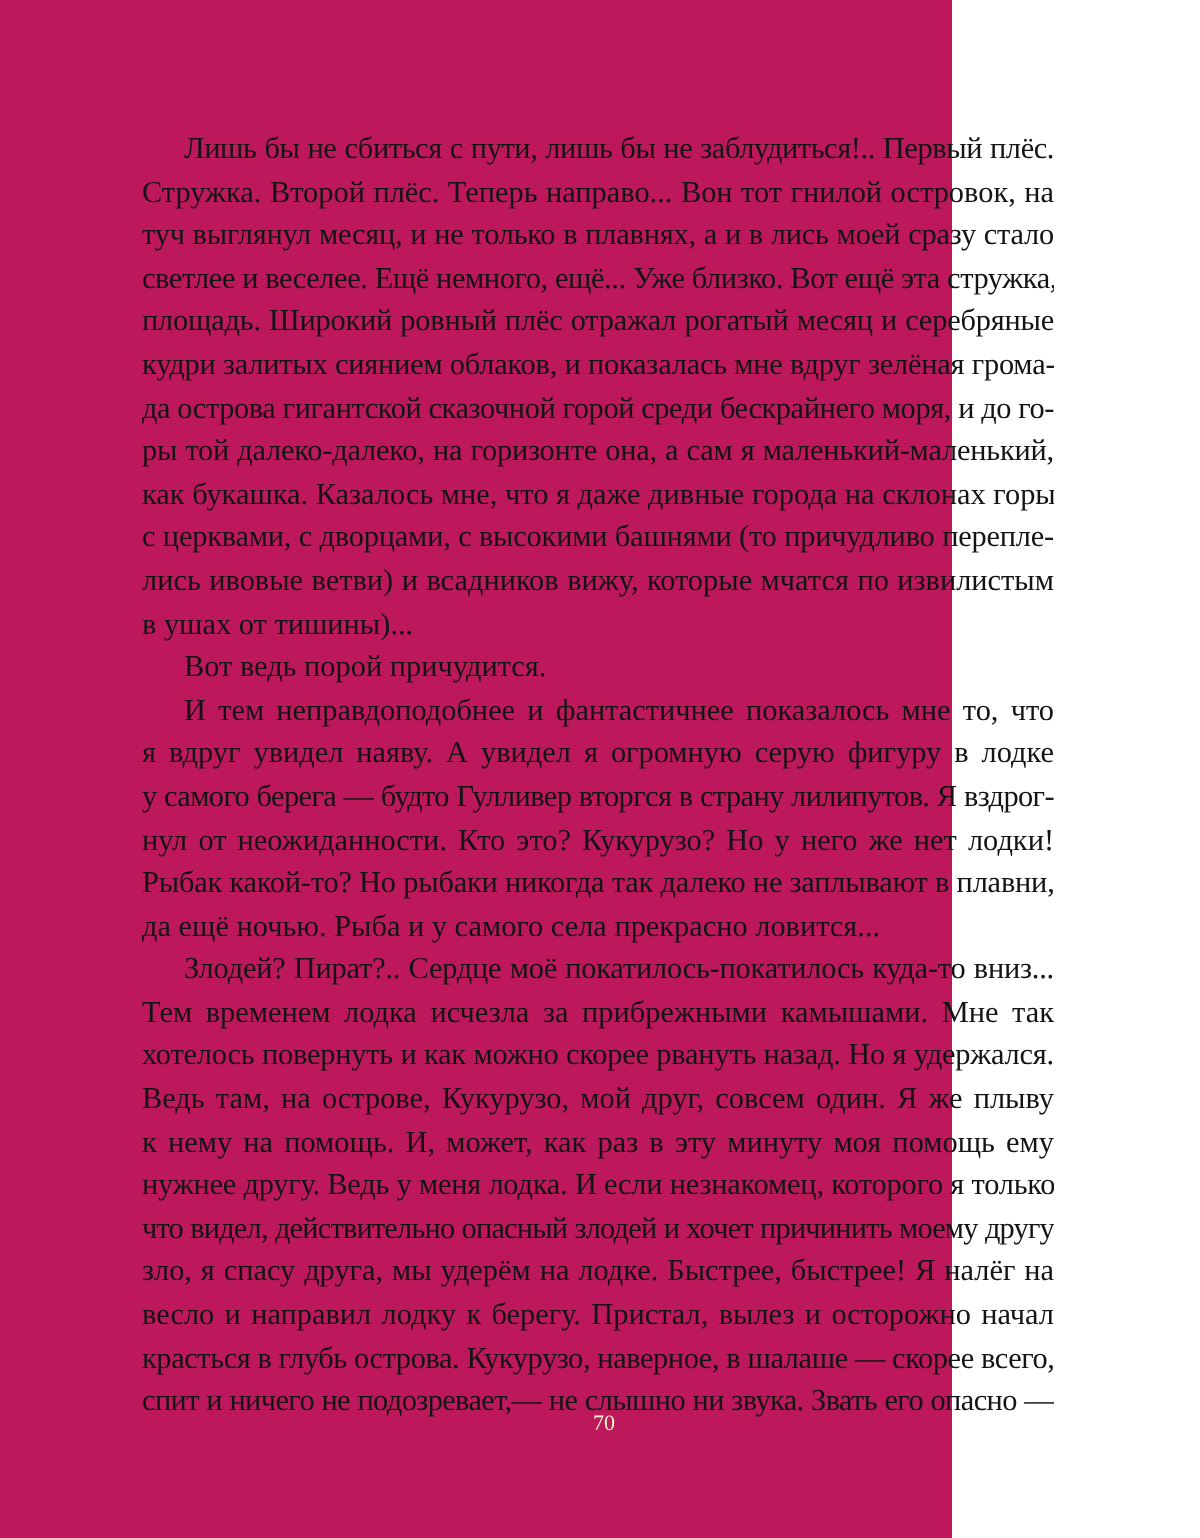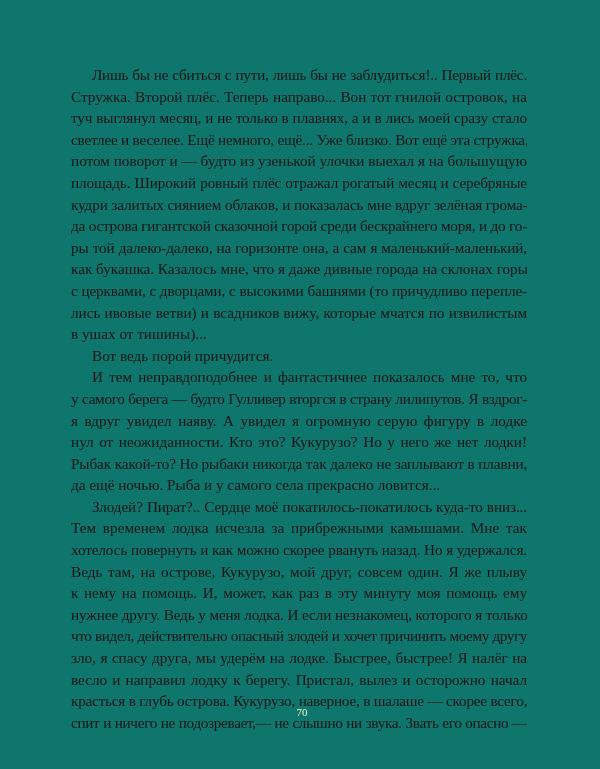--- a/index.html
+++ b/index.html
@@ -9,23 +9,23 @@
   }
   body {
     width: 600px;
     height: 769px;
     position: relative;
     overflow: hidden;
   }
   .page {
     position: absolute;
     left: 0; top: 0;
-    width: 600px;
+    width: 476px;
     height: 769px;
-    background: #0f766e;
+    background: #be185d;
   }
   .text-block {
     position: absolute;
     left: 71px;
     top: 64px;
     width: 456px;
     font-family: "Liberation Serif", "DejaVu Serif", serif;
     font-size: 15.2px;
     color: #141414;
     line-height: 21.6px;
@@ -53,33 +53,32 @@
 </style>
 </head>
 <body>
 
 <div class="page">
   <div class="text-block" id="text-block">
       <span class="line indent" style="letter-spacing: -0.2px;">Лишь бы не сбиться с пути, лишь бы не заблудиться!.. Первый плёс.</span>
       <span class="line">Стружка. Второй плёс. Теперь направо... Вон тот гнилой островок, на</span>
       <span class="line" style="letter-spacing: -0.1px;">туч выглянул месяц, и не только в плавнях, а и в лись моей сразу стало</span>
       <span class="line" style="letter-spacing: -0.2px;">светлее и веселее. Ещё немного, ещё... Уже близко. Вот ещё эта стружка,</span>
-      <span class="line">потом поворот и — будто из узенькой улочки выехал я на большущую</span>
       <span class="line" style="letter-spacing: -0.1px;">площадь. Широкий ровный плёс отражал рогатый месяц и серебряные</span>
       <span class="line" style="letter-spacing: -0.1px;">кудри залитых сиянием облаков, и показалась мне вдруг зелёная грома-</span>
       <span class="line" style="letter-spacing: -0.2px;">да острова гигантской сказочной горой среди бескрайнего моря, и до го-</span>
       <span class="line" style="letter-spacing: -0.1px;">ры той далеко-далеко, на горизонте она, а сам я маленький-маленький,</span>
       <span class="line">как букашка. Казалось мне, что я даже дивные города на склонах горы</span>
       <span class="line" style="letter-spacing: -0.1px;">с церквами, с дворцами, с высокими башнями (то причудливо перепле-</span>
       <span class="line">лись ивовые ветви) и всадников вижу, которые мчатся по извилистым</span>
       <span class="line last">в ушах от тишины)...</span>
       <span class="line indent last">Вот ведь порой причудится.</span>
       <span class="line indent">И тем неправдоподобнее и фантастичнее показалось мне то, что</span>
+      <span class="line">я вдруг увидел наяву. А увидел я огромную серую фигуру в лодке</span>
       <span class="line" style="letter-spacing: -0.3px;">у самого берега — будто Гулливер вторгся в страну лилипутов. Я вздрог-</span>
-      <span class="line">я вдруг увидел наяву. А увидел я огромную серую фигуру в лодке</span>
       <span class="line">нул от неожиданности. Кто это? Кукурузо? Но у него же нет лодки!</span>
       <span class="line" style="letter-spacing: -0.1px;">Рыбак какой-то? Но рыбаки никогда так далеко не заплывают в плавни,</span>
       <span class="line last">да ещё ночью. Рыба и у самого села прекрасно ловится...</span>
       <span class="line indent" style="letter-spacing: -0.1px;">Злодей? Пират?.. Сердце моё покатилось-покатилось куда-то вниз...</span>
       <span class="line">Тем временем лодка исчезла за прибрежными камышами. Мне так</span>
       <span class="line" style="letter-spacing: -0.1px;">хотелось повернуть и как можно скорее рвануть назад. Но я удержался.</span>
       <span class="line">Ведь там, на острове, Кукурузо, мой друг, совсем один. Я же плыву</span>
       <span class="line">к нему на помощь. И, может, как раз в эту минуту моя помощь ему</span>
       <span class="line" style="letter-spacing: -0.1px;">нужнее другу. Ведь у меня лодка. И если незнакомец, которого я только</span>
       <span class="line" style="letter-spacing: -0.4px;">что видел, действительно опасный злодей и хочет причинить моему другу</span>

